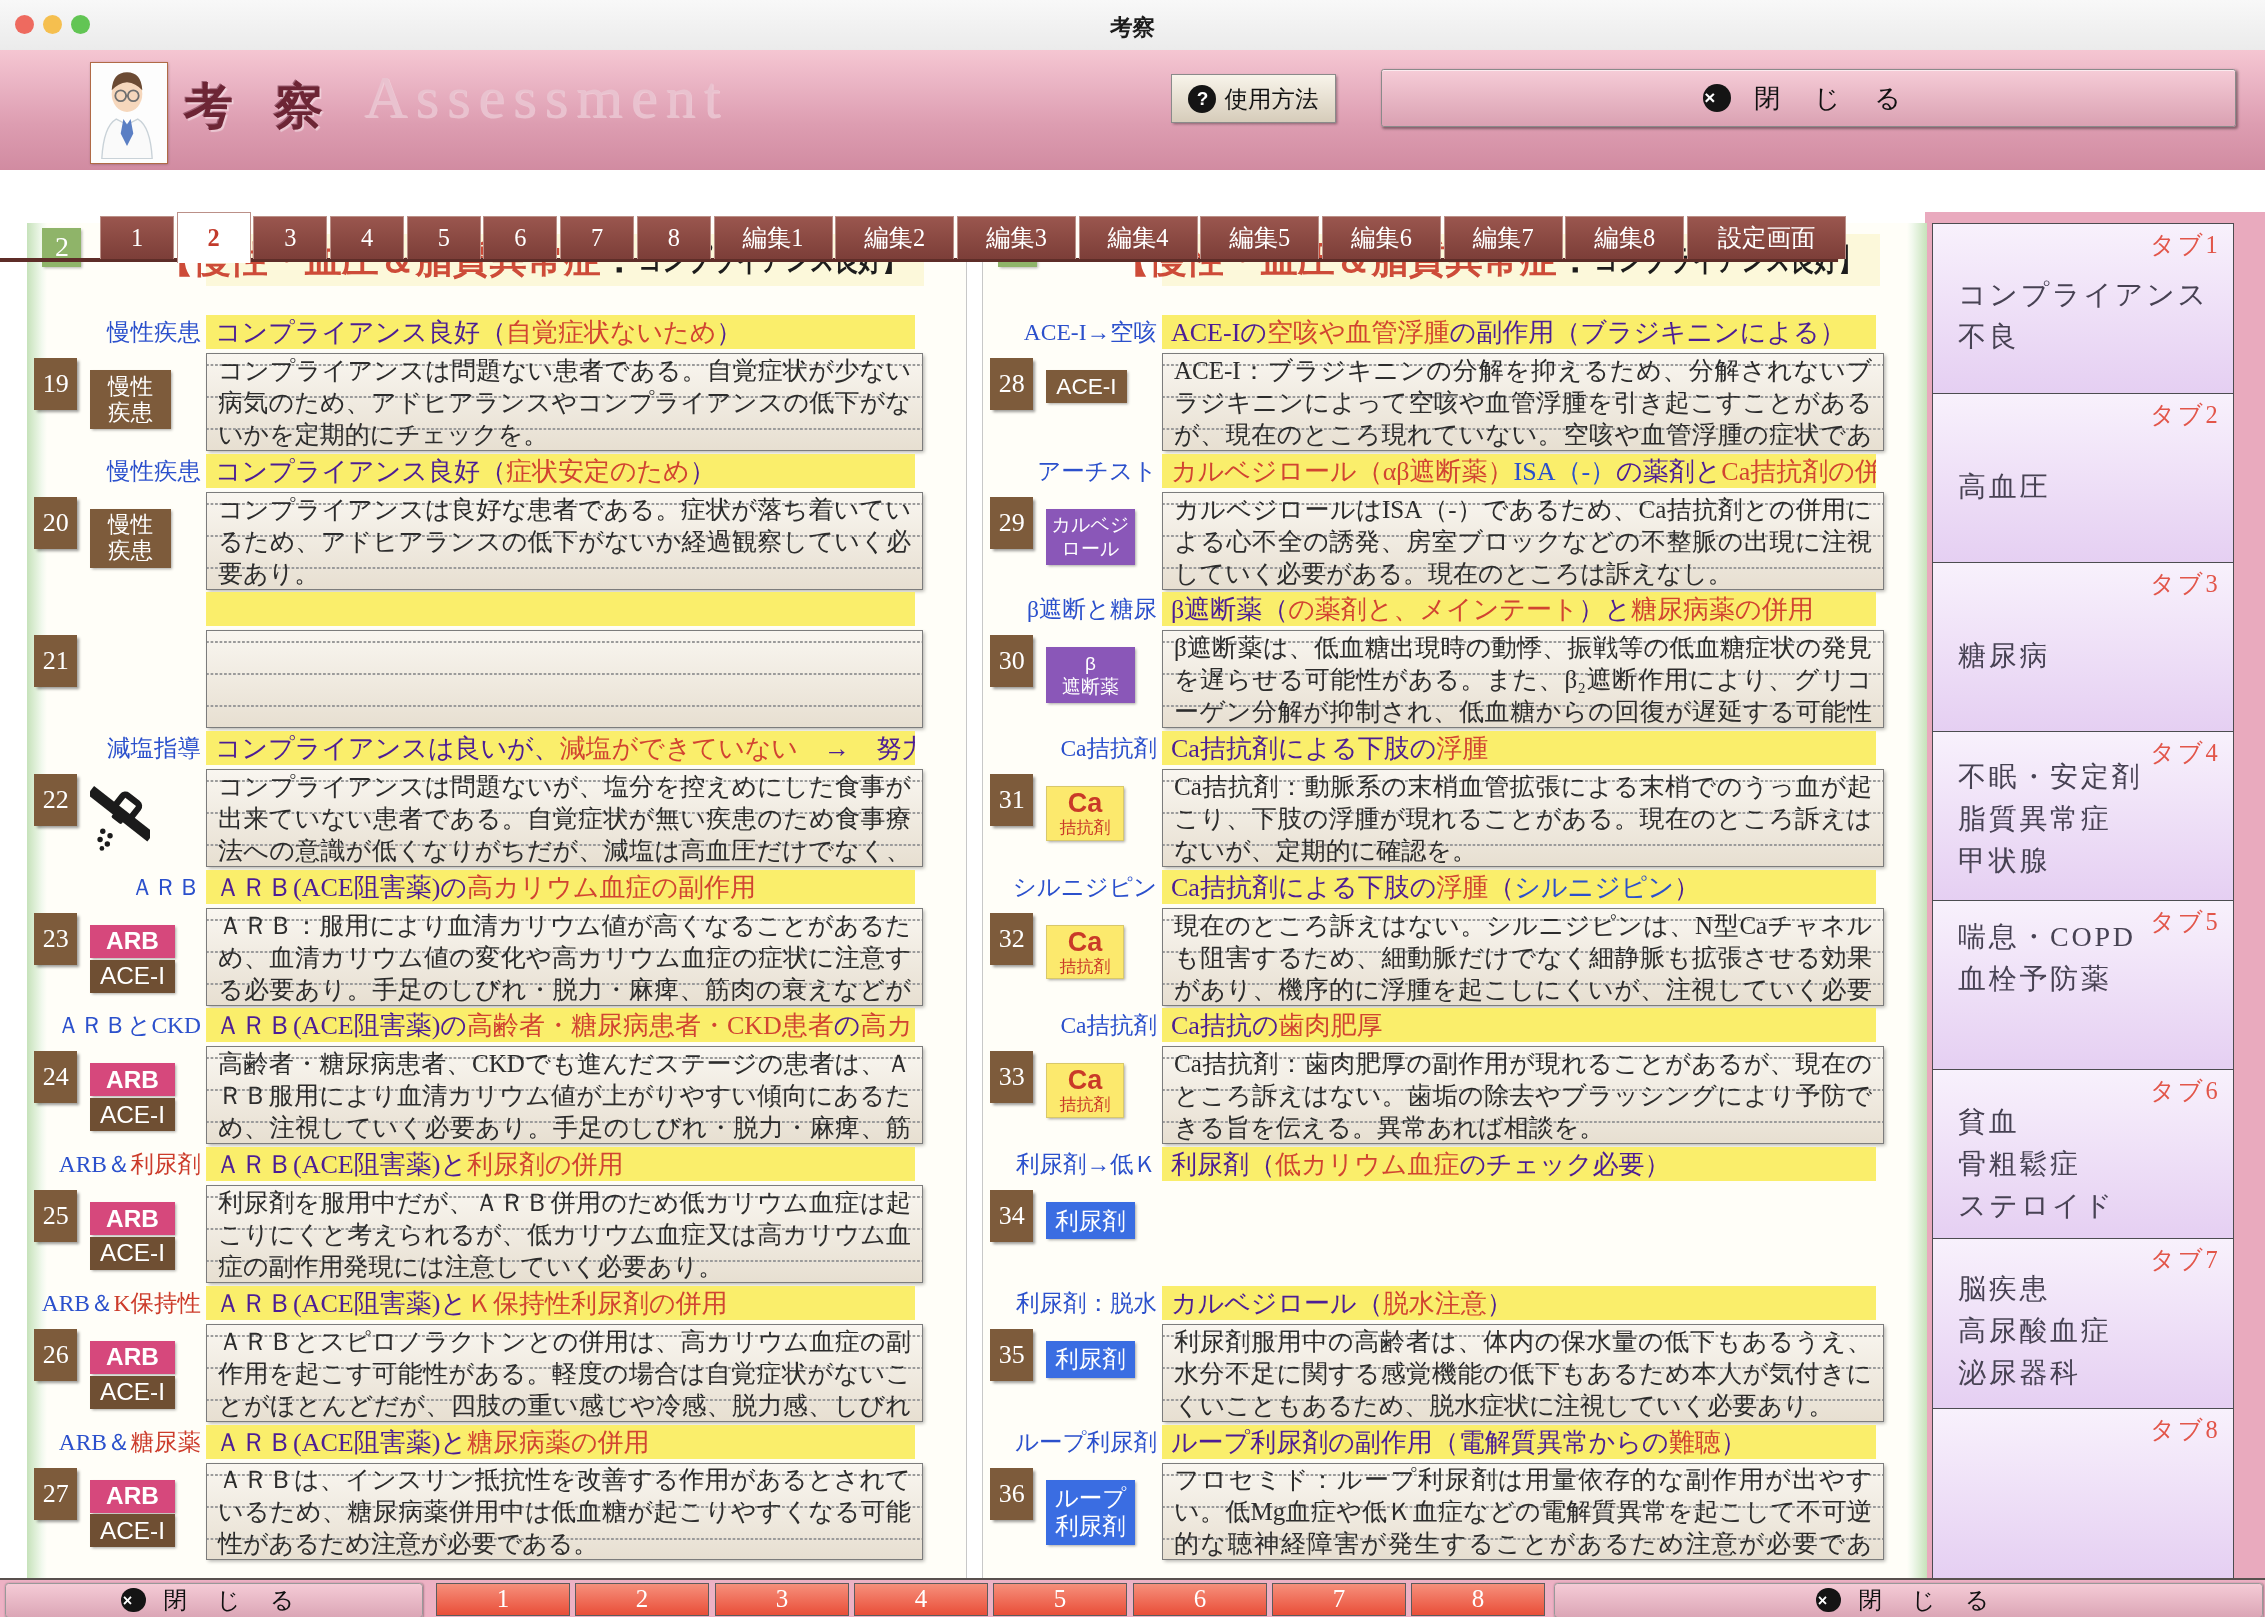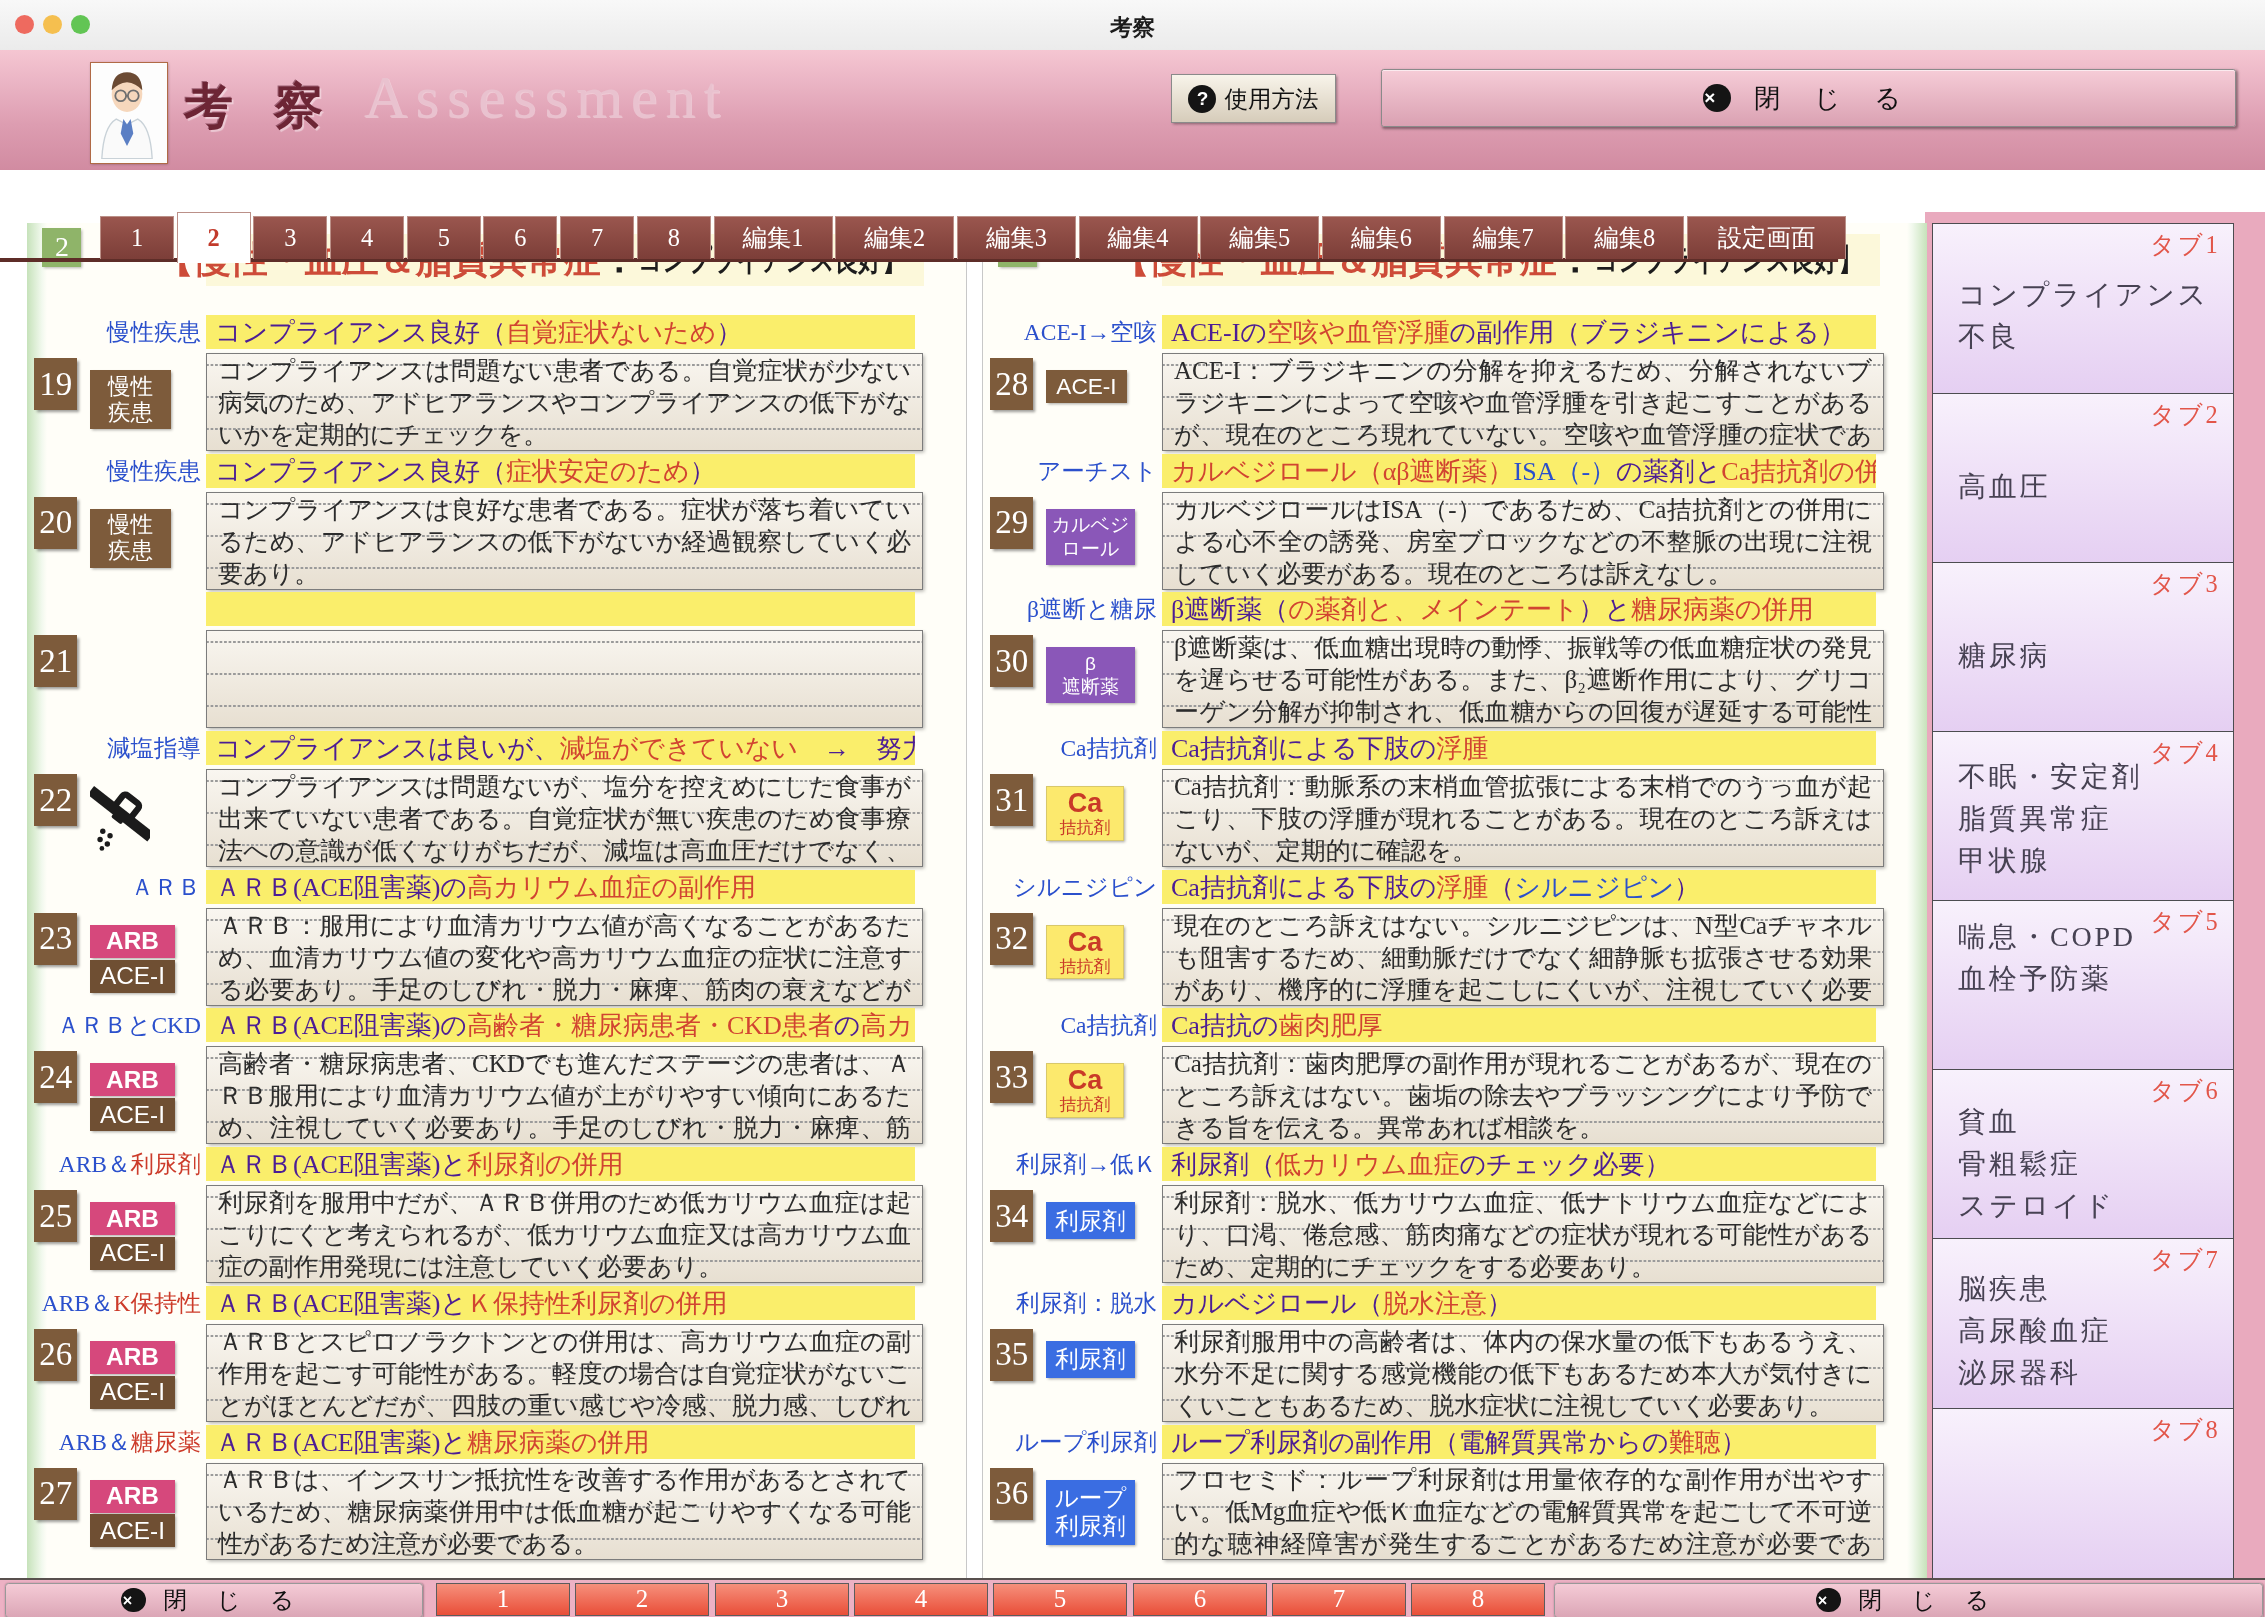--- a/index.html
+++ b/index.html
@@ -54,21 +54,21 @@
   .tseg-r{color:#cd4b38;font-size:37px;font-weight:bold;}
   .tseg-k{color:#1c1c1c;font-size:37px;font-weight:bold;}
   .tseg-k2{color:#1c1c1c;font-size:30px;font-weight:bold;display:inline-block;transform:scaleX(.8);transform-origin:left center;}
 
   .entries{position:absolute;top:92px;left:0;right:0;}
   .entry{position:relative;height:136px;margin-bottom:2.7px;}
   .entry-label{position:absolute;left:0;top:0;width:174px;height:34px;font-size:23.5px;text-align:right;line-height:34px;white-space:nowrap;}
   .lseg-b{color:#2b50cc;} .lseg-r{color:#cc3b2a;}
   .entry-header{position:absolute;left:179px;top:0;right:51px;height:34px;background:#faee6b;font-size:26px;line-height:35px;padding-left:9px;white-space:nowrap;overflow:hidden;}
   .hseg-k{color:#4c1d95;} .hseg-r{color:#d14431;} .hseg-b{color:#2b50cc;}
-  .entry-num{position:absolute;left:7.2px;top:43px;width:43px;height:52px;background:#7d5b3b;color:#fff;font-size:33px;
+  .entry-num{position:absolute;left:7.2px;top:43px;width:43px;height:52px;background:#7d5b3b;color:#fff;font-size:26px;
     display:flex;align-items:center;justify-content:center;box-shadow:2.7px 2.7px 2.7px rgba(0,0,0,.4);}
   .entry-badge{position:absolute;left:63px;top:42px;width:107px;display:flex;flex-direction:column;align-items:flex-start;gap:1.8px;margin-top:13px;}
   .entry-body{position:absolute;left:179px;top:38px;right:43px;height:95px;border:1.8px solid #7c7c7c;box-shadow:1.8px 1.8px 3.6px rgba(0,0,0,.3);
     background-image:radial-gradient(circle,#9a9a9a 1.2px,rgba(0,0,0,0) 1.3px),linear-gradient(#f9f6f0,#e7dfd1);
     background-size:4.5px 32px,auto 100%;background-position:7.2px 27px,0 0;background-repeat:repeat,no-repeat;
     padding:0.9px 11px 0;font-size:25px;line-height:32px;color:#2c2c2c;overflow:hidden;text-align:justify;}
 
   .bx{display:flex;flex-direction:column;align-items:center;justify-content:center;color:#fff;
     font-family:"Liberation Sans",sans-serif;box-shadow:1.8px 1.8px 2.7px rgba(0,0,0,.35);text-align:center;}
   .bx-brown{background:#7d5b3b;width:81px;padding:3.6px 0;font-size:22.6px;line-height:26px;}
@@ -354,21 +354,20 @@
         </div>
         <div class="entry">
           <div class="entry-label"><span class="lseg-b">利尿剤→低Ｋ</span></div>
           <div class="entry-header"><span class="hseg-k">利尿剤（</span><span class="hseg-r">低カリウム血症</span><span class="hseg-k">のチェック必要）</span></div>
           <div class="entry-num">34</div>
           <div class="entry-badge">
             <div class="bx bx-blue">
               <div class="l0">利尿剤</div>
             </div>
           </div>
-          <div class="entry-body">利尿剤：脱水、低カリウム血症、低ナトリウム血症などにより、口渇、倦怠感、筋肉痛などの症状が現れる可能性があるため、定期的にチェックをする必要あり。</div>
         </div>
         <div class="entry">
           <div class="entry-label"><span class="lseg-b">利尿剤：脱水</span></div>
           <div class="entry-header"><span class="hseg-k">カルベジロール（</span><span class="hseg-r">脱水注意</span><span class="hseg-k">）</span></div>
           <div class="entry-num">35</div>
           <div class="entry-badge">
             <div class="bx bx-blue">
               <div class="l0">利尿剤</div>
             </div>
           </div>

